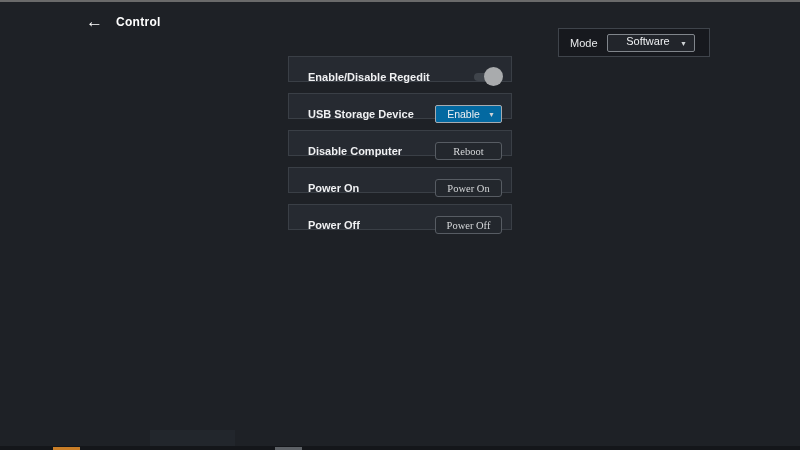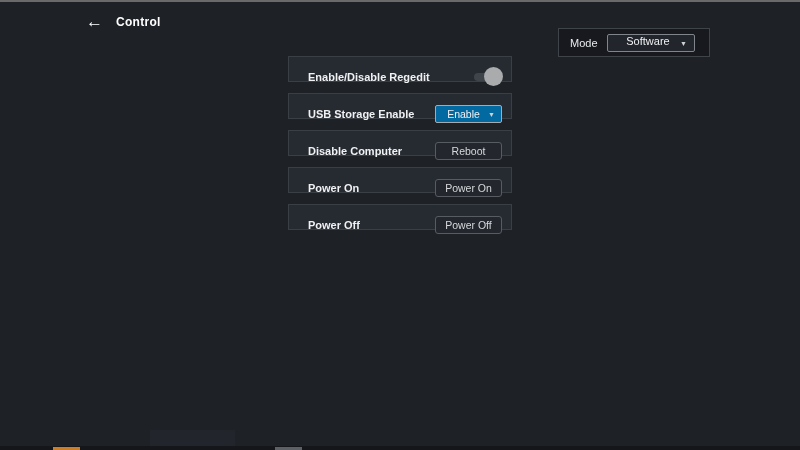--- a/index.html
+++ b/index.html
@@ -65,21 +65,21 @@
     position: relative; width: 67px; height: 18px;
     background: #0369a1; border: 1px solid #a7abb0; border-radius: 2px;
     display: flex; align-items: center; justify-content: center; cursor: pointer;
   }
   .row-select .sel-value { font-size: 10.5px; color: #eef0f2; margin-right: 10px; }
   .row-select .caret { position: absolute; right: 6px; top: 5px; font-size: 7px; color: #cfd2d5; }
   
   .row-btn {
     width: 67px; height: 18px;
     background: #23272d; border: 1px solid #575c63; border-radius: 3px;
-    font-size: 10.5px; color: #d7d9db; font-family: Liberation Sans, sans-serif;
+    font-size: 10.5px; color: #d7d9db; font-family: Liberation Serif, serif;
     display: flex; align-items: center; justify-content: center; cursor: pointer;
   }
   
   .taskbar-hover-region {
     position: absolute; left: 150px; top: 430px; width: 85px; height: 17px;
     background: #22262c;
   }
   .taskbar {
     position: absolute; left: 0; top: 446px; width: 800px; height: 4px;
     background: #14161a;
@@ -110,21 +110,21 @@
 
   <div class="row">
     <span class="row-label">Enable/Disable Regedit</span>
     <div class="toggle">
       <div class="track"></div>
       <div class="knob"></div>
     </div>
   </div>
 
   <div class="row">
-    <span class="row-label">USB Storage Enable</span>
+    <span class="row-label">USB Storage Device</span>
     <div class="row-select">
       <span class="sel-value">Enable</span>
       <span class="caret">▼</span>
     </div>
   </div>
 
   <div class="row">
     <span class="row-label">Disable Computer</span>
     <div class="row-btn">Reboot</div>
   </div>

